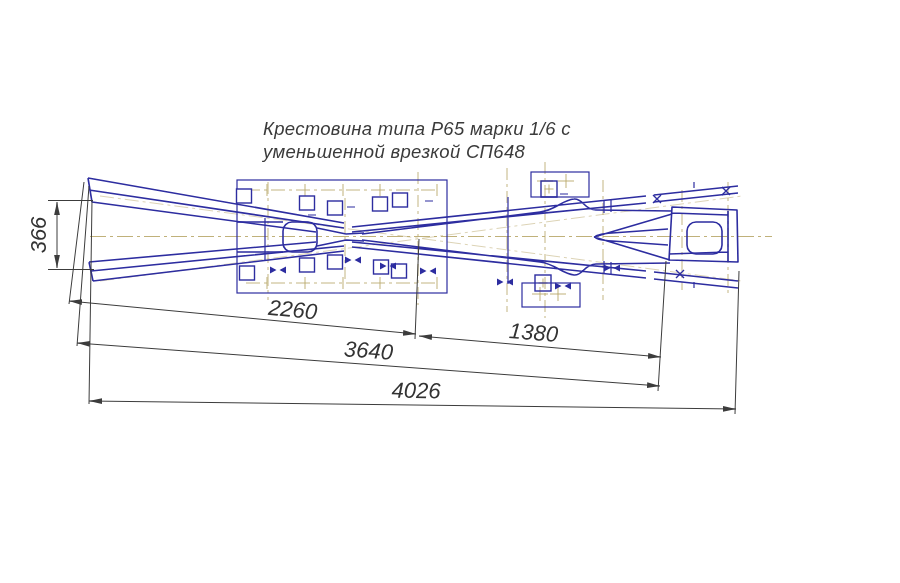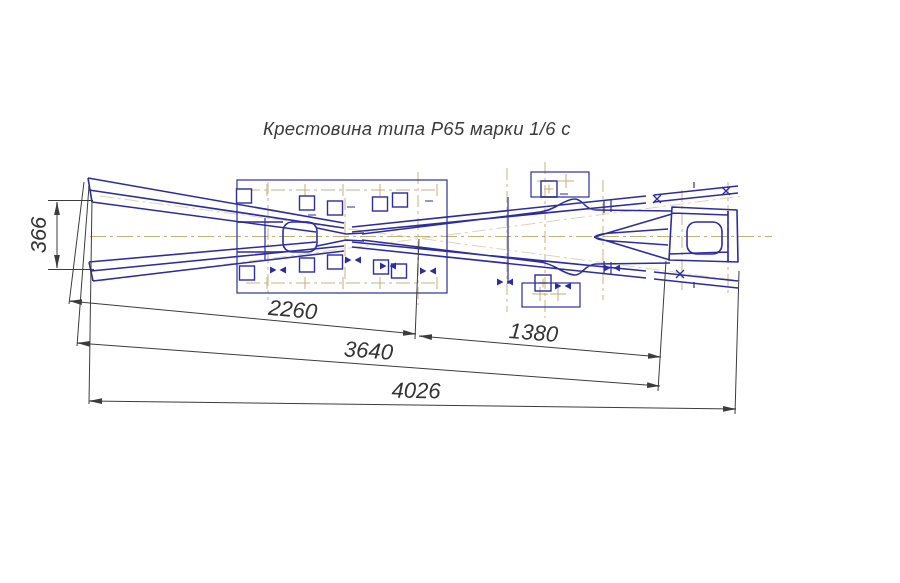--- a/index.html
+++ b/index.html
@@ -29,20 +29,21 @@
     fill:#333333;
   }
 </style>
 </head>
 <body>
 
 <div class="sheet">
 
   <div class="title">
     <div>Крестовина типа Р65 марки 1/6 с</div>
+    <div>уменьшенной врезкой СП648</div>
   </div>
 
   <svg width="900" height="583" viewBox="0 0 900 583">
     <defs>
       <marker id="arr" orient="auto-start-reverse" markerWidth="14" markerHeight="7" refX="13" refY="3.5">
         <path d="M0,0.6 L13,3.5 L0,6.4 Z" fill="#3c3c3c"></path>
       </marker>
     </defs>
 
     <g stroke="#b9a86c" fill="none" stroke-width="1">

